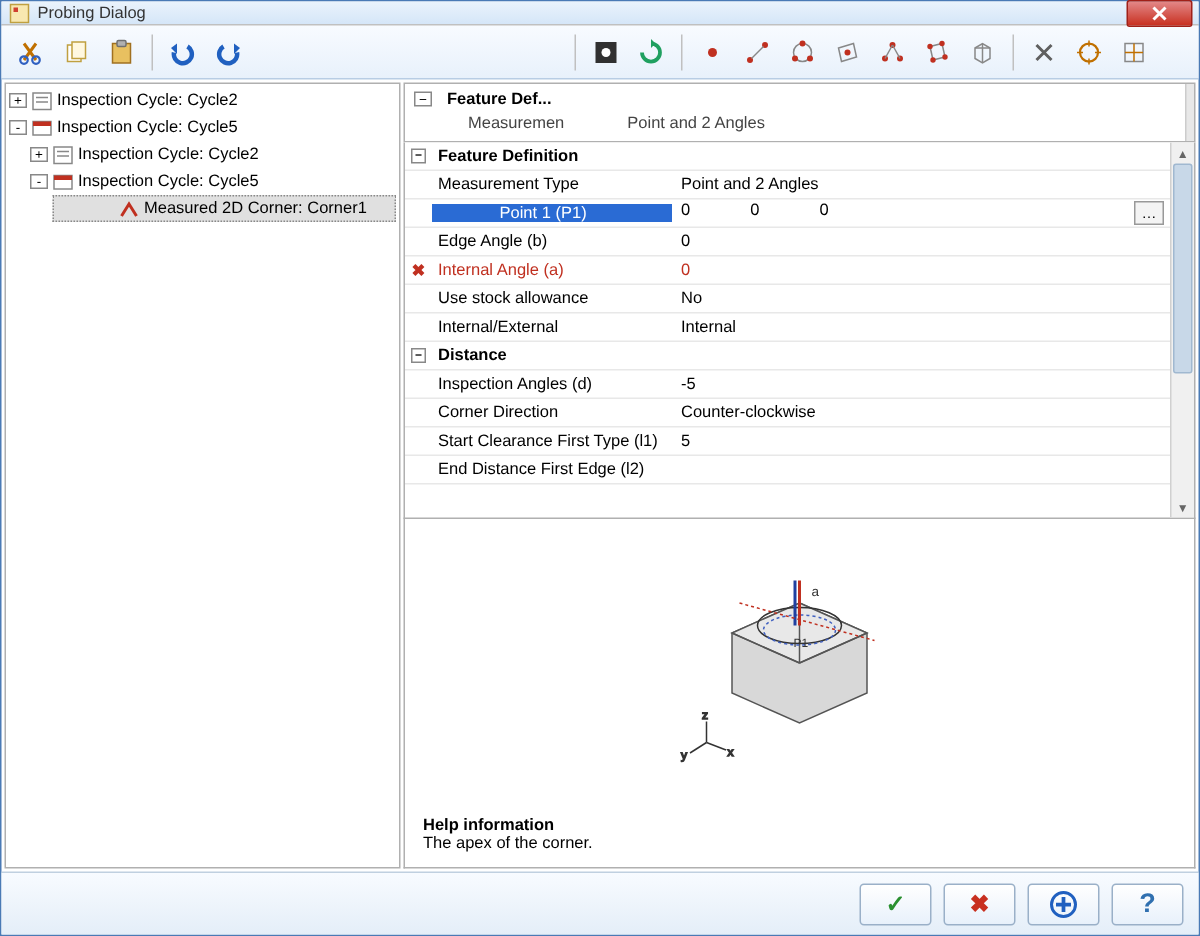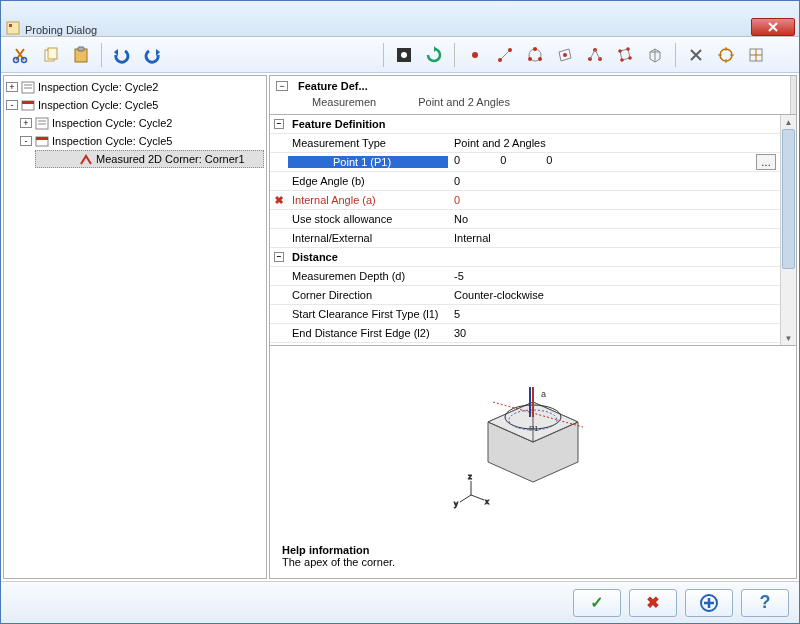--- a/index.html
+++ b/index.html
@@ -14,25 +14,25 @@
   }
   .window {
     width: 800px;
     height: 624px;
     background: #fff;
     border: 1px solid #4a7ab5;
     display: flex;
     flex-direction: column;
   }
   .titlebar {
-    height: 36px;
+    height: 16px;
     background: linear-gradient(#eaf3fc, #d5e6f8);
     border-bottom: 1px solid #c0c0c0;
     display: flex;
-    align-items: flex-end;
+    align-items: center;
     padding: 0 4px;
     position: relative;
   }
   .titlebar .icon {
     width: 16px; height: 16px;
     margin-right: 4px;
     display:inline-flex;align-items:center;justify-content:center;
   }
   .titlebar .title { flex: 1; color: #333; }
   .close-btn {
@@ -427,37 +427,36 @@
               <span class="pr-val">Internal</span>
             </div>
             <div class="prop-row group">
               <span class="pr-gut">
                 <span class="pr-exp">−</span>
               </span>
               <span class="pr-name" style="width:auto">Distance</span>
             </div>
             <div class="prop-row">
               <span class="pr-gut"></span>
-              <span class="pr-name">Measuremen Depth (d)</span>
+              <span class="pr-name">Inspection Angles (d)</span>
               <span class="pr-val">-5</span>
             </div>
             <div class="prop-row">
               <span class="pr-gut"></span>
               <span class="pr-name">Corner Direction</span>
               <span class="pr-val">Counter-clockwise</span>
             </div>
             <div class="prop-row">
               <span class="pr-gut"></span>
               <span class="pr-name">Start Clearance First Type (l1)</span>
               <span class="pr-val">5</span>
             </div>
             <div class="prop-row">
               <span class="pr-gut"></span>
               <span class="pr-name">End Distance First Edge (l2)</span>
-              <span class="pr-val">30</span>
             </div>
           </div>
         <div class="prop-scroll">
           <div class="arrow" style="top:0">▲</div>
           <div class="thumb"></div>
           <div class="arrow" style="bottom:0">▼</div>
         </div>
       </div>
 
       <div class="preview-pane">

